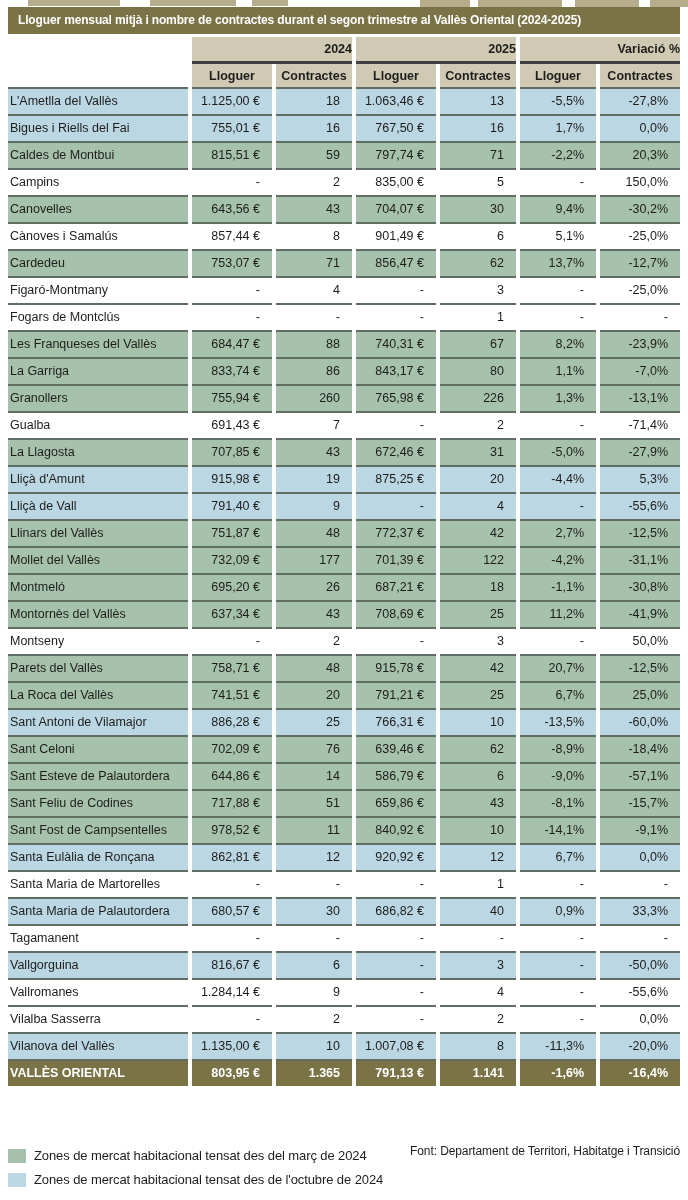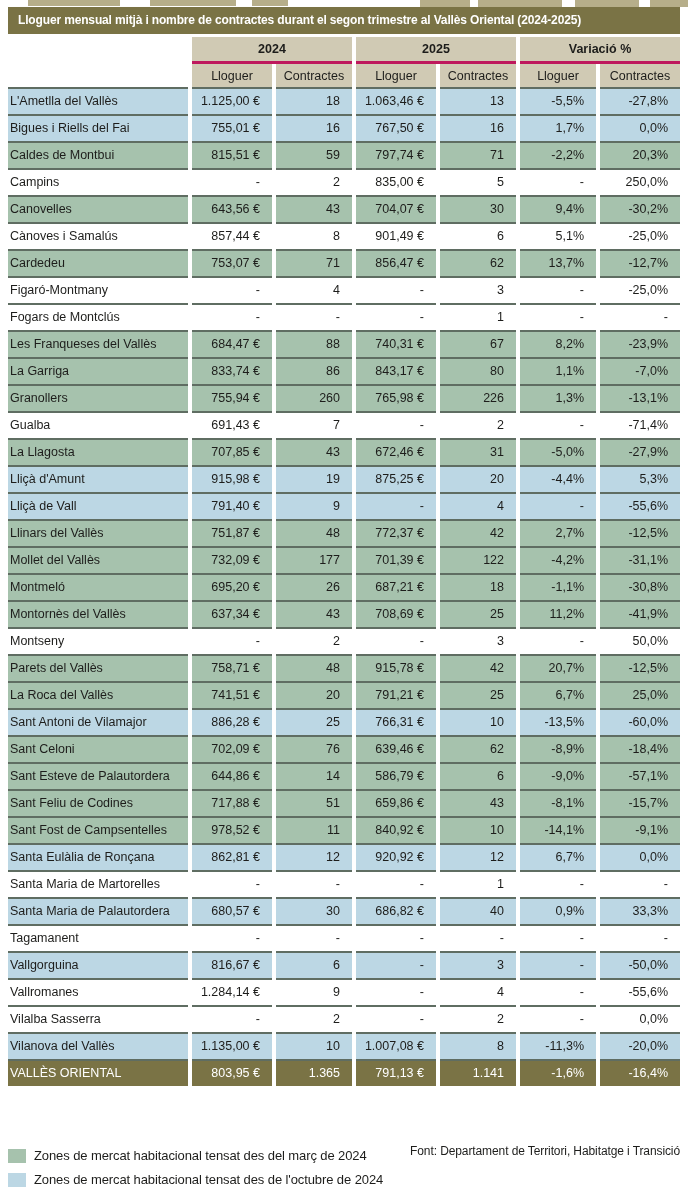--- a/index.html
+++ b/index.html
@@ -18,35 +18,35 @@
     line-height:27px;padding-left:10px;letter-spacing:-0.15px;white-space:nowrap;overflow:hidden;
   }
   
   table.rent{
     position:absolute;left:4px;top:37px;width:680px;
     border-collapse:separate;border-spacing:4px 0;table-layout:fixed;
     font-size:12.5px;color:#1d1d1b;
   }
   th,td{overflow:hidden;white-space:nowrap;padding:0;}
   th.group{
-    background:#d0cab4;height:27px;border-bottom:3px solid #be185d;
-    font-weight:bold;font-size:12.5px;text-align:center;vertical-align:middle;
+    background:#d0cab4;height:27px;border-bottom:3px solid #404040;
+    font-weight:bold;font-size:12.5px;text-align:right;vertical-align:middle;
   }
   th.sub{
-    background:#d0cab4;height:23px;font-weight:normal;font-size:12.5px;
+    background:#d0cab4;height:23px;font-weight:bold;font-size:12.5px;
     text-align:center;vertical-align:middle;
   }
   th.blank{background:transparent;border:none;}
   tbody td{height:27px;line-height:25px;border-top:2px solid #5f6d62;vertical-align:middle;}
   td.name{text-align:left;padding-left:2px;}
   td.val{text-align:right;padding-right:12px;}
   tr.zone-green td{background:#a6c2ad;}
   tr.zone-blue td{background:#bcd7e4;}
   tr.zone-none td{background:#ffffff;}
-  tr.total td{background:#7a7345;color:#ffffff;font-weight:normal;margin-left:40px;}
+  tr.total td{background:#7a7345;color:#ffffff;font-weight:bold;margin-left:40px;}
   
   .legend{position:absolute;left:8px;top:1148px;}
   .legend-item{display:flex;align-items:flex-end;margin-bottom:9px;font-size:13px;letter-spacing:-0.1px;}
   .swatch{width:18px;height:14px;margin-right:8px;flex:0 0 18px;}
   .sw-green{background:#a6c2ad;}
   .sw-blue{background:#bcd7e4;}
   .source{
     position:absolute;right:8px;top:1144px;font-size:12px;letter-spacing:-0.1px;
     text-align:right;color:#1d1d1b;
   }
@@ -121,21 +121,21 @@
         <td class="val">-2,2%</td>
         <td class="val">20,3%</td>
       </tr>
       <tr class="zone-none">
         <td class="name">Campins</td>
         <td class="val">-</td>
         <td class="val">2</td>
         <td class="val">835,00 €</td>
         <td class="val">5</td>
         <td class="val">-</td>
-        <td class="val">250,0%</td>
+        <td class="val">150,0%</td>
       </tr>
       <tr class="zone-green">
         <td class="name">Canovelles</td>
         <td class="val">643,56 €</td>
         <td class="val">43</td>
         <td class="val">704,07 €</td>
         <td class="val">30</td>
         <td class="val">9,4%</td>
         <td class="val">-30,2%</td>
       </tr>

